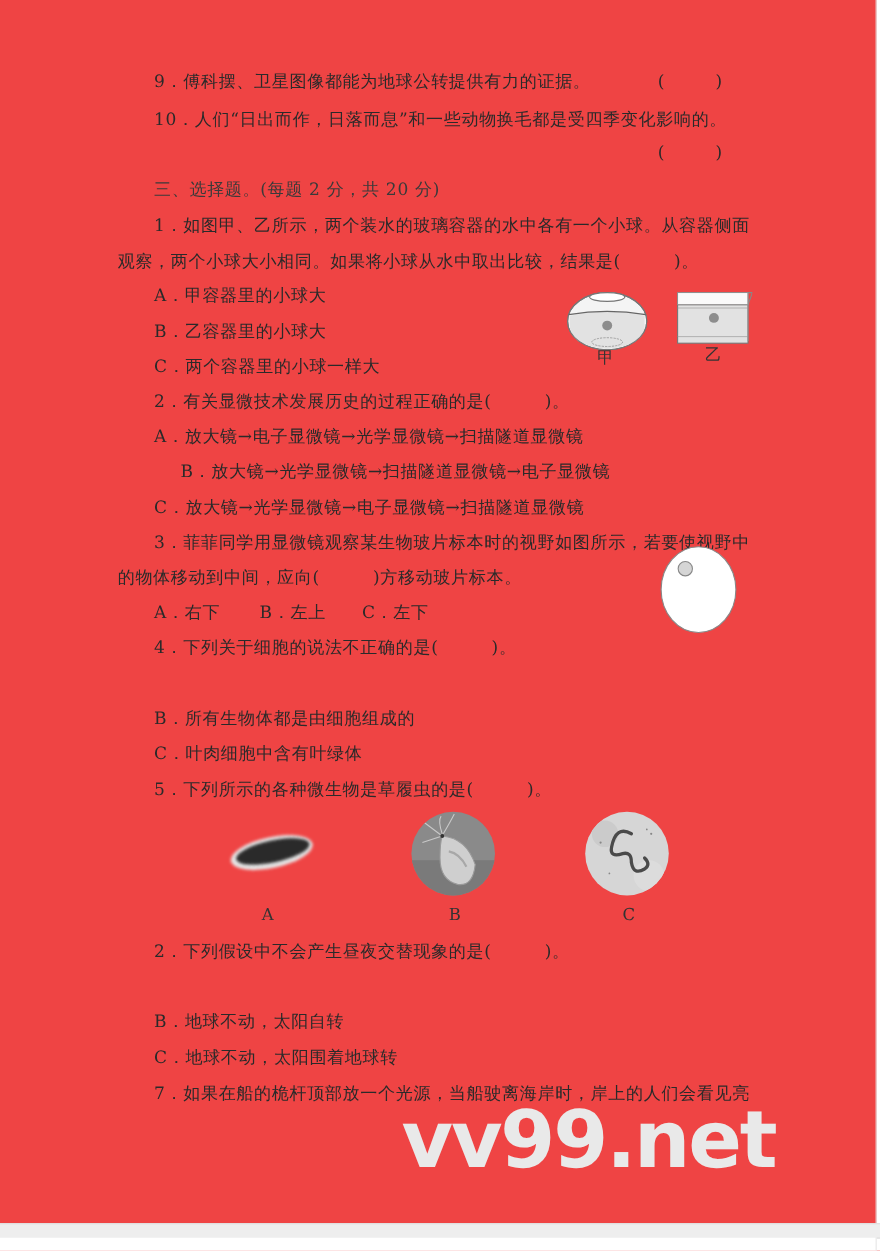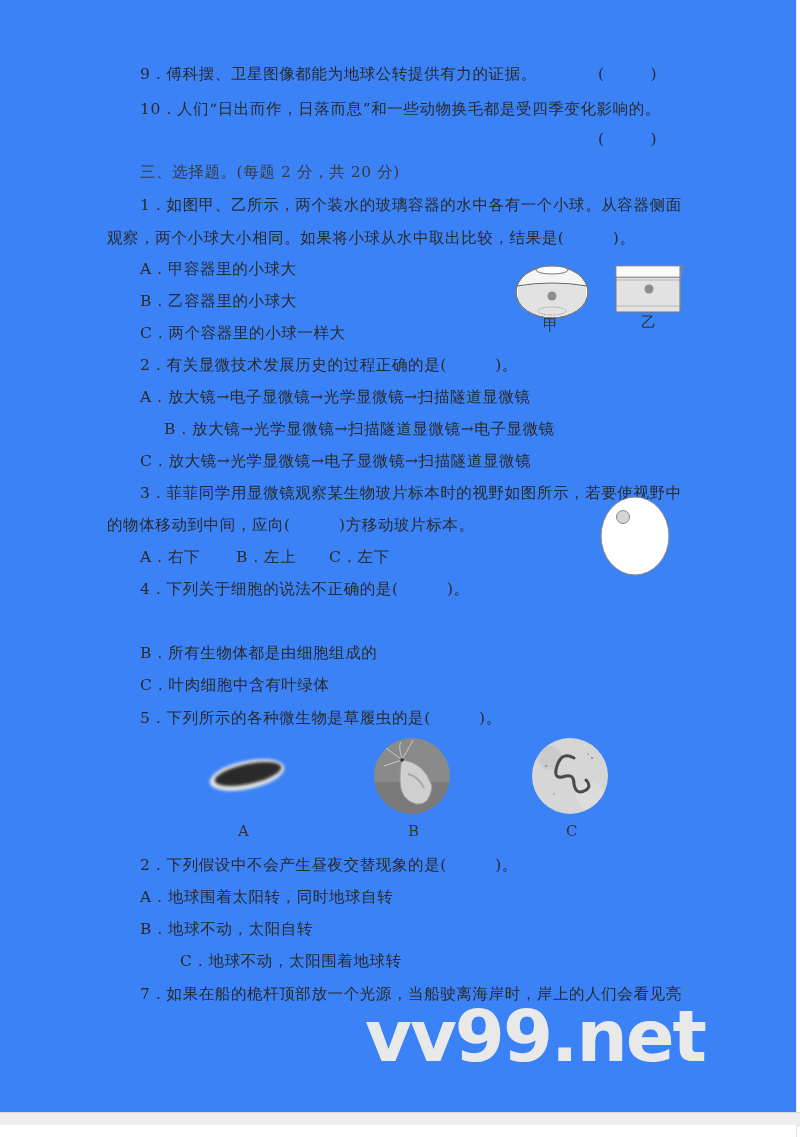--- a/index.html
+++ b/index.html
@@ -4,21 +4,21 @@
 <style>
   html, body { margin: 0; padding: 0; }
   body {
     width: 800px; height: 1137px; overflow: hidden; position: relative;
     background: #ffffff;
     font-family: "DejaVu Serif", "Liberation Serif", serif;
     color: #2a2a2a;
   }
   .page {
     position: absolute; left: 0; top: 0; width: 796px; height: 1112px;
-    background: #3b82f6; border-right: 1px solid #e6e6e6;
+    background: #ef4444; border-right: 1px solid #e6e6e6;
   }
   .page-gap {
     position: absolute; left: 0; top: 1112px; width: 800px; height: 12px;
     background: #eeeeee; border-top: 1px solid #dcdcdc; border-bottom: 1px solid #dcdcdc;
   }
   .next-page { position: absolute; left: 0; top: 1125px; width: 796px; height: 12px; background: #fff; border-right:1px solid #e6e6e6; }
   .line {
     position: absolute; font-size: 15.5px; line-height: 20px; white-space: nowrap;
     letter-spacing: 0.6px;
   }
@@ -141,23 +141,22 @@
       <path d="M44,22 Q30,14 26,34 Q24,44 36,40 Q44,38 44,48 Q46,60 56,54 Q62,50 56,44" stroke="#4a4a4a" stroke-width="3" fill="none" stroke-linecap="round"></path>
       <circle cx="16" cy="30" r="1" fill="#888"></circle>
         <circle cx="62" cy="22" r="1" fill="#888"></circle>
       <circle cx="58" cy="18" r="0.8" fill="#888"></circle>
         <circle cx="24" cy="58" r="0.8" fill="#888"></circle>
     </g>
   </svg>
   <div class="fig-label" style="left:566px;top:822px;">C</div>
 
   <div class="line" style="left:140px;top:855px;">2．下列假设中不会产生昼夜交替现象的是(　　　)。</div>
-  <div class="line" style="left:140px;top:887px;">A．地球围着太阳转，同时地球自转</div>
   <div class="line" style="left:140px;top:919px;">B．地球不动，太阳自转</div>
-  <div class="line" style="left:140px;top:951px;margin-left:40px;">C．地球不动，太阳围着地球转</div>
+  <div class="line" style="left:140px;top:951px;">C．地球不动，太阳围着地球转</div>
 
   <div class="line" style="left:140px;top:984px;">7．如果在船的桅杆顶部放一个光源，当船驶离海岸时，岸上的人们会看见亮</div>
 
   <div class="watermark">vv99.net</div>
 
 </div>
 
 <div class="page-gap"></div>
 <div class="next-page"></div>
 

